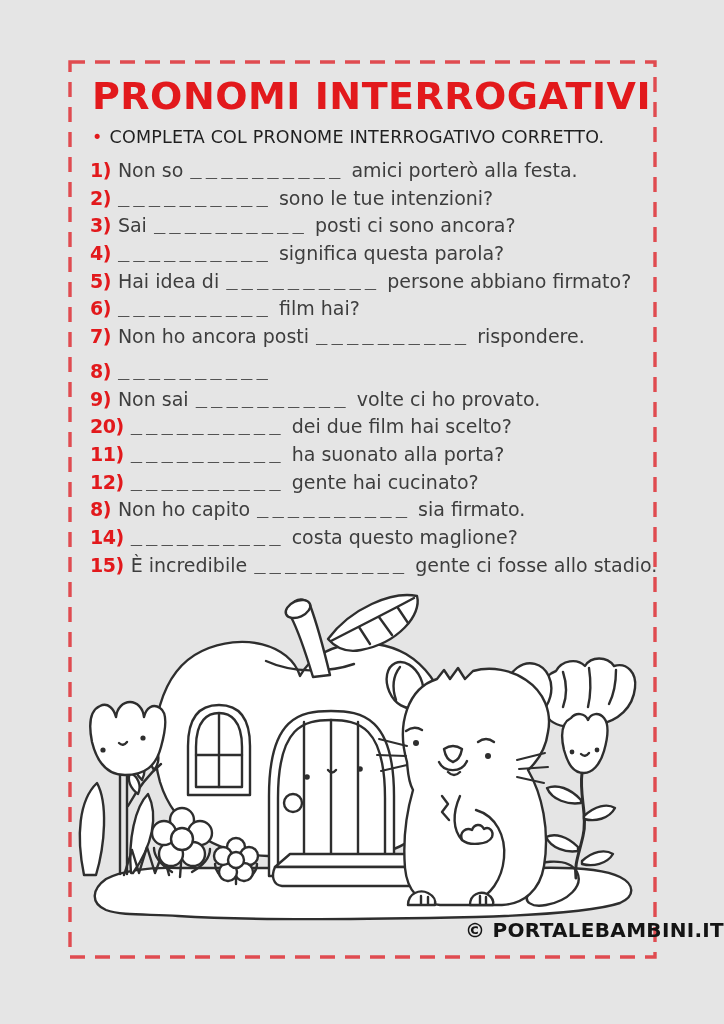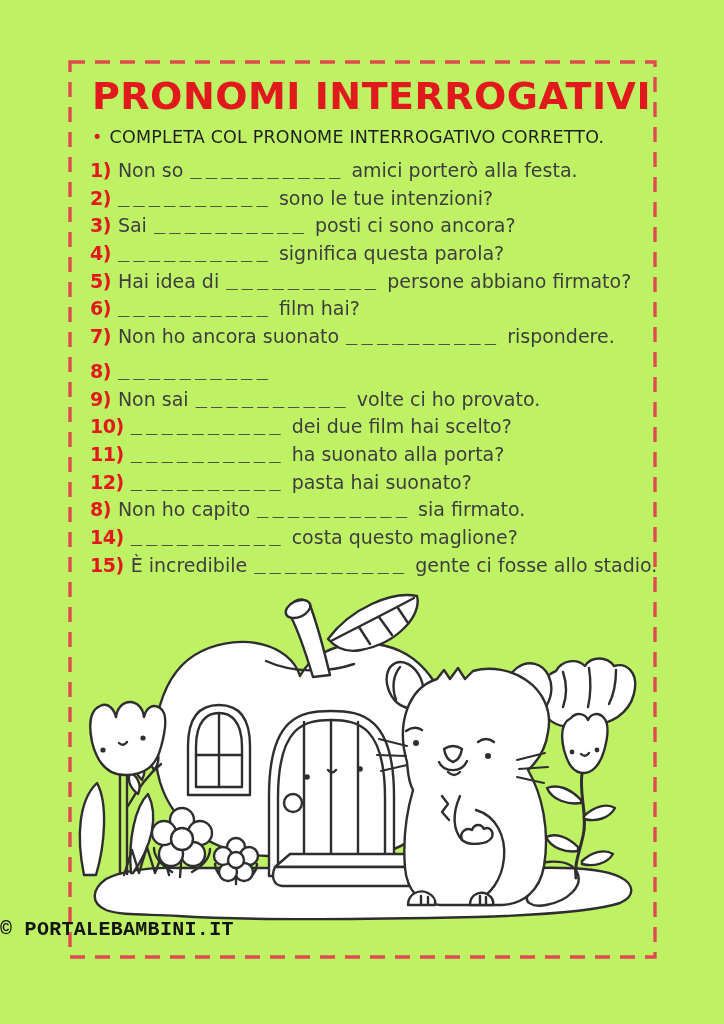--- a/index.html
+++ b/index.html
@@ -1,17 +1,17 @@
 <!DOCTYPE html>
 <html><head>
 <meta charset="utf-8">
 <style>
   html,body{margin:0;padding:0;background:#ffffff;}
   .page{
-    position:relative;width:724px;height:1024px;background:#bef264;
+    position:relative;width:724px;height:1024px;background:#e5e5e5;
     font-family:"DejaVu Sans","Liberation Sans",sans-serif;
     overflow:hidden;
   }
   .border-svg{position:absolute;left:0;top:0;pointer-events:none;}
   .title{
     position:absolute;left:92px;top:74px;
     font-size:38px;font-weight:bold;color:#e2191c;letter-spacing:0.5px;
     white-space:nowrap;
   }
   .subtitle{
@@ -27,22 +27,22 @@
   .row{
     display:flex;align-items:baseline;column-gap:7px;
     height:27.7px;white-space:nowrap;
   }
   .row.gap-top{margin-top:7px;}
   .num{color:#e2191c;font-weight:bold;letter-spacing:-0.5px;}
   .seg:empty{display:none;}
   .blank{letter-spacing:4px;color:#3d3d3d;font-family:Liberation Mono, monospace;}
   .illustration{position:absolute;left:76px;top:584px;}
   .footer{
-    position:absolute;left:0;top:918px;width:724px;text-align:left;
-    font-size:20px;font-weight:bold;color:#141414;letter-spacing:0.3px;font-family:Liberation Mono, monospace;
+    position:absolute;left:0;top:918px;width:724px;text-align:right;
+    font-size:20px;font-weight:bold;color:#141414;letter-spacing:0.3px;
   }
 </style>
 </head>
 <body>
 
 <div class="page">
 
   <svg class="border-svg" width="724" height="1024">
     <rect x="70" y="62" width="585" height="895" fill="none" stroke="#e04b50" stroke-width="3.4" stroke-dasharray="15 10"></rect>
   </svg>
@@ -85,52 +85,52 @@
       <span class="seg">persone abbiano firmato?</span>
     </div>
     <div class="row">
       <span class="num">6)</span>
 
       <span class="blank">__________</span>
       <span class="seg">film hai?</span>
     </div>
     <div class="row">
       <span class="num">7)</span>
-      <span class="seg">Non ho ancora suonato</span>
+      <span class="seg">Non ho ancora posti</span>
       <span class="blank">__________</span>
       <span class="seg">rispondere.</span>
     </div>
     <div class="row gap-top">
       <span class="num">8)</span>
 
       <span class="blank">__________</span>
     </div>
     <div class="row">
       <span class="num">9)</span>
       <span class="seg">Non sai</span>
       <span class="blank">__________</span>
       <span class="seg">volte ci ho provato.</span>
     </div>
     <div class="row">
-      <span class="num">10)</span>
+      <span class="num">20)</span>
 
       <span class="blank">__________</span>
       <span class="seg">dei due film hai scelto?</span>
     </div>
     <div class="row">
       <span class="num">11)</span>
 
       <span class="blank">__________</span>
       <span class="seg">ha suonato alla porta?</span>
     </div>
     <div class="row">
       <span class="num">12)</span>
 
       <span class="blank">__________</span>
-      <span class="seg">pasta hai suonato?</span>
+      <span class="seg">gente hai cucinato?</span>
     </div>
     <div class="row">
       <span class="num">8)</span>
       <span class="seg">Non ho capito</span>
       <span class="blank">__________</span>
       <span class="seg">sia firmato.</span>
     </div>
     <div class="row">
       <span class="num">14)</span>
 

